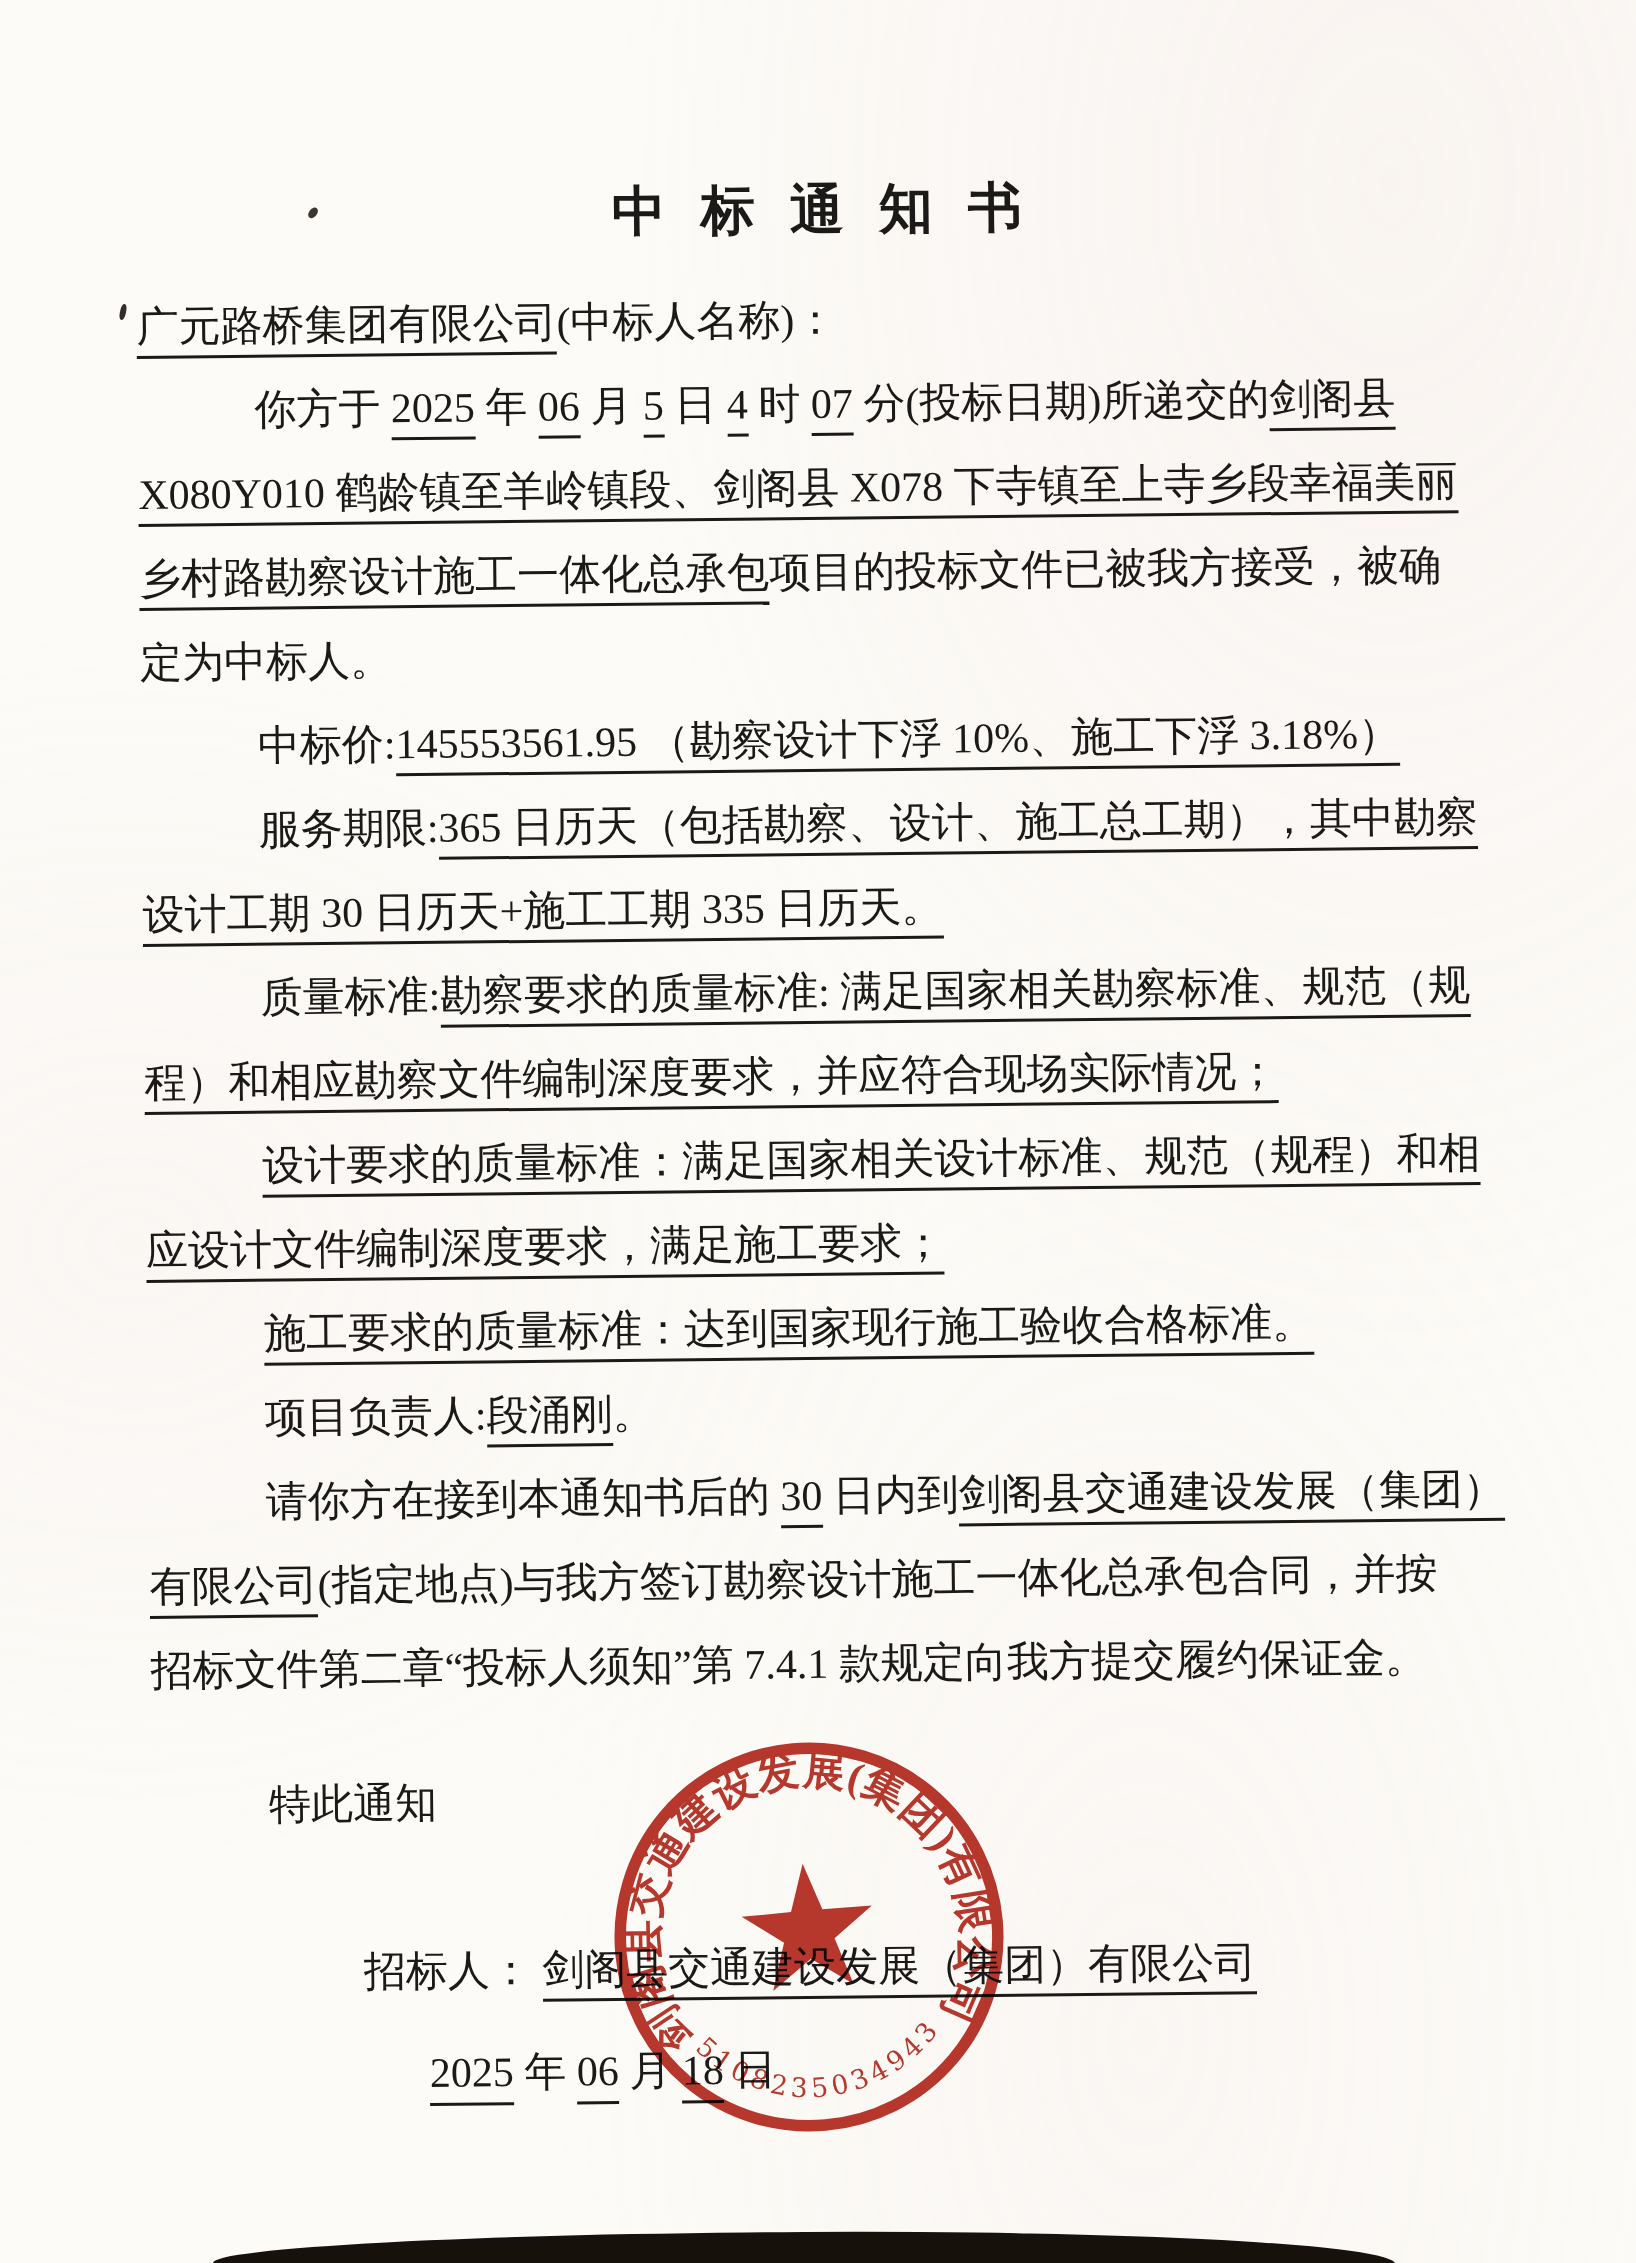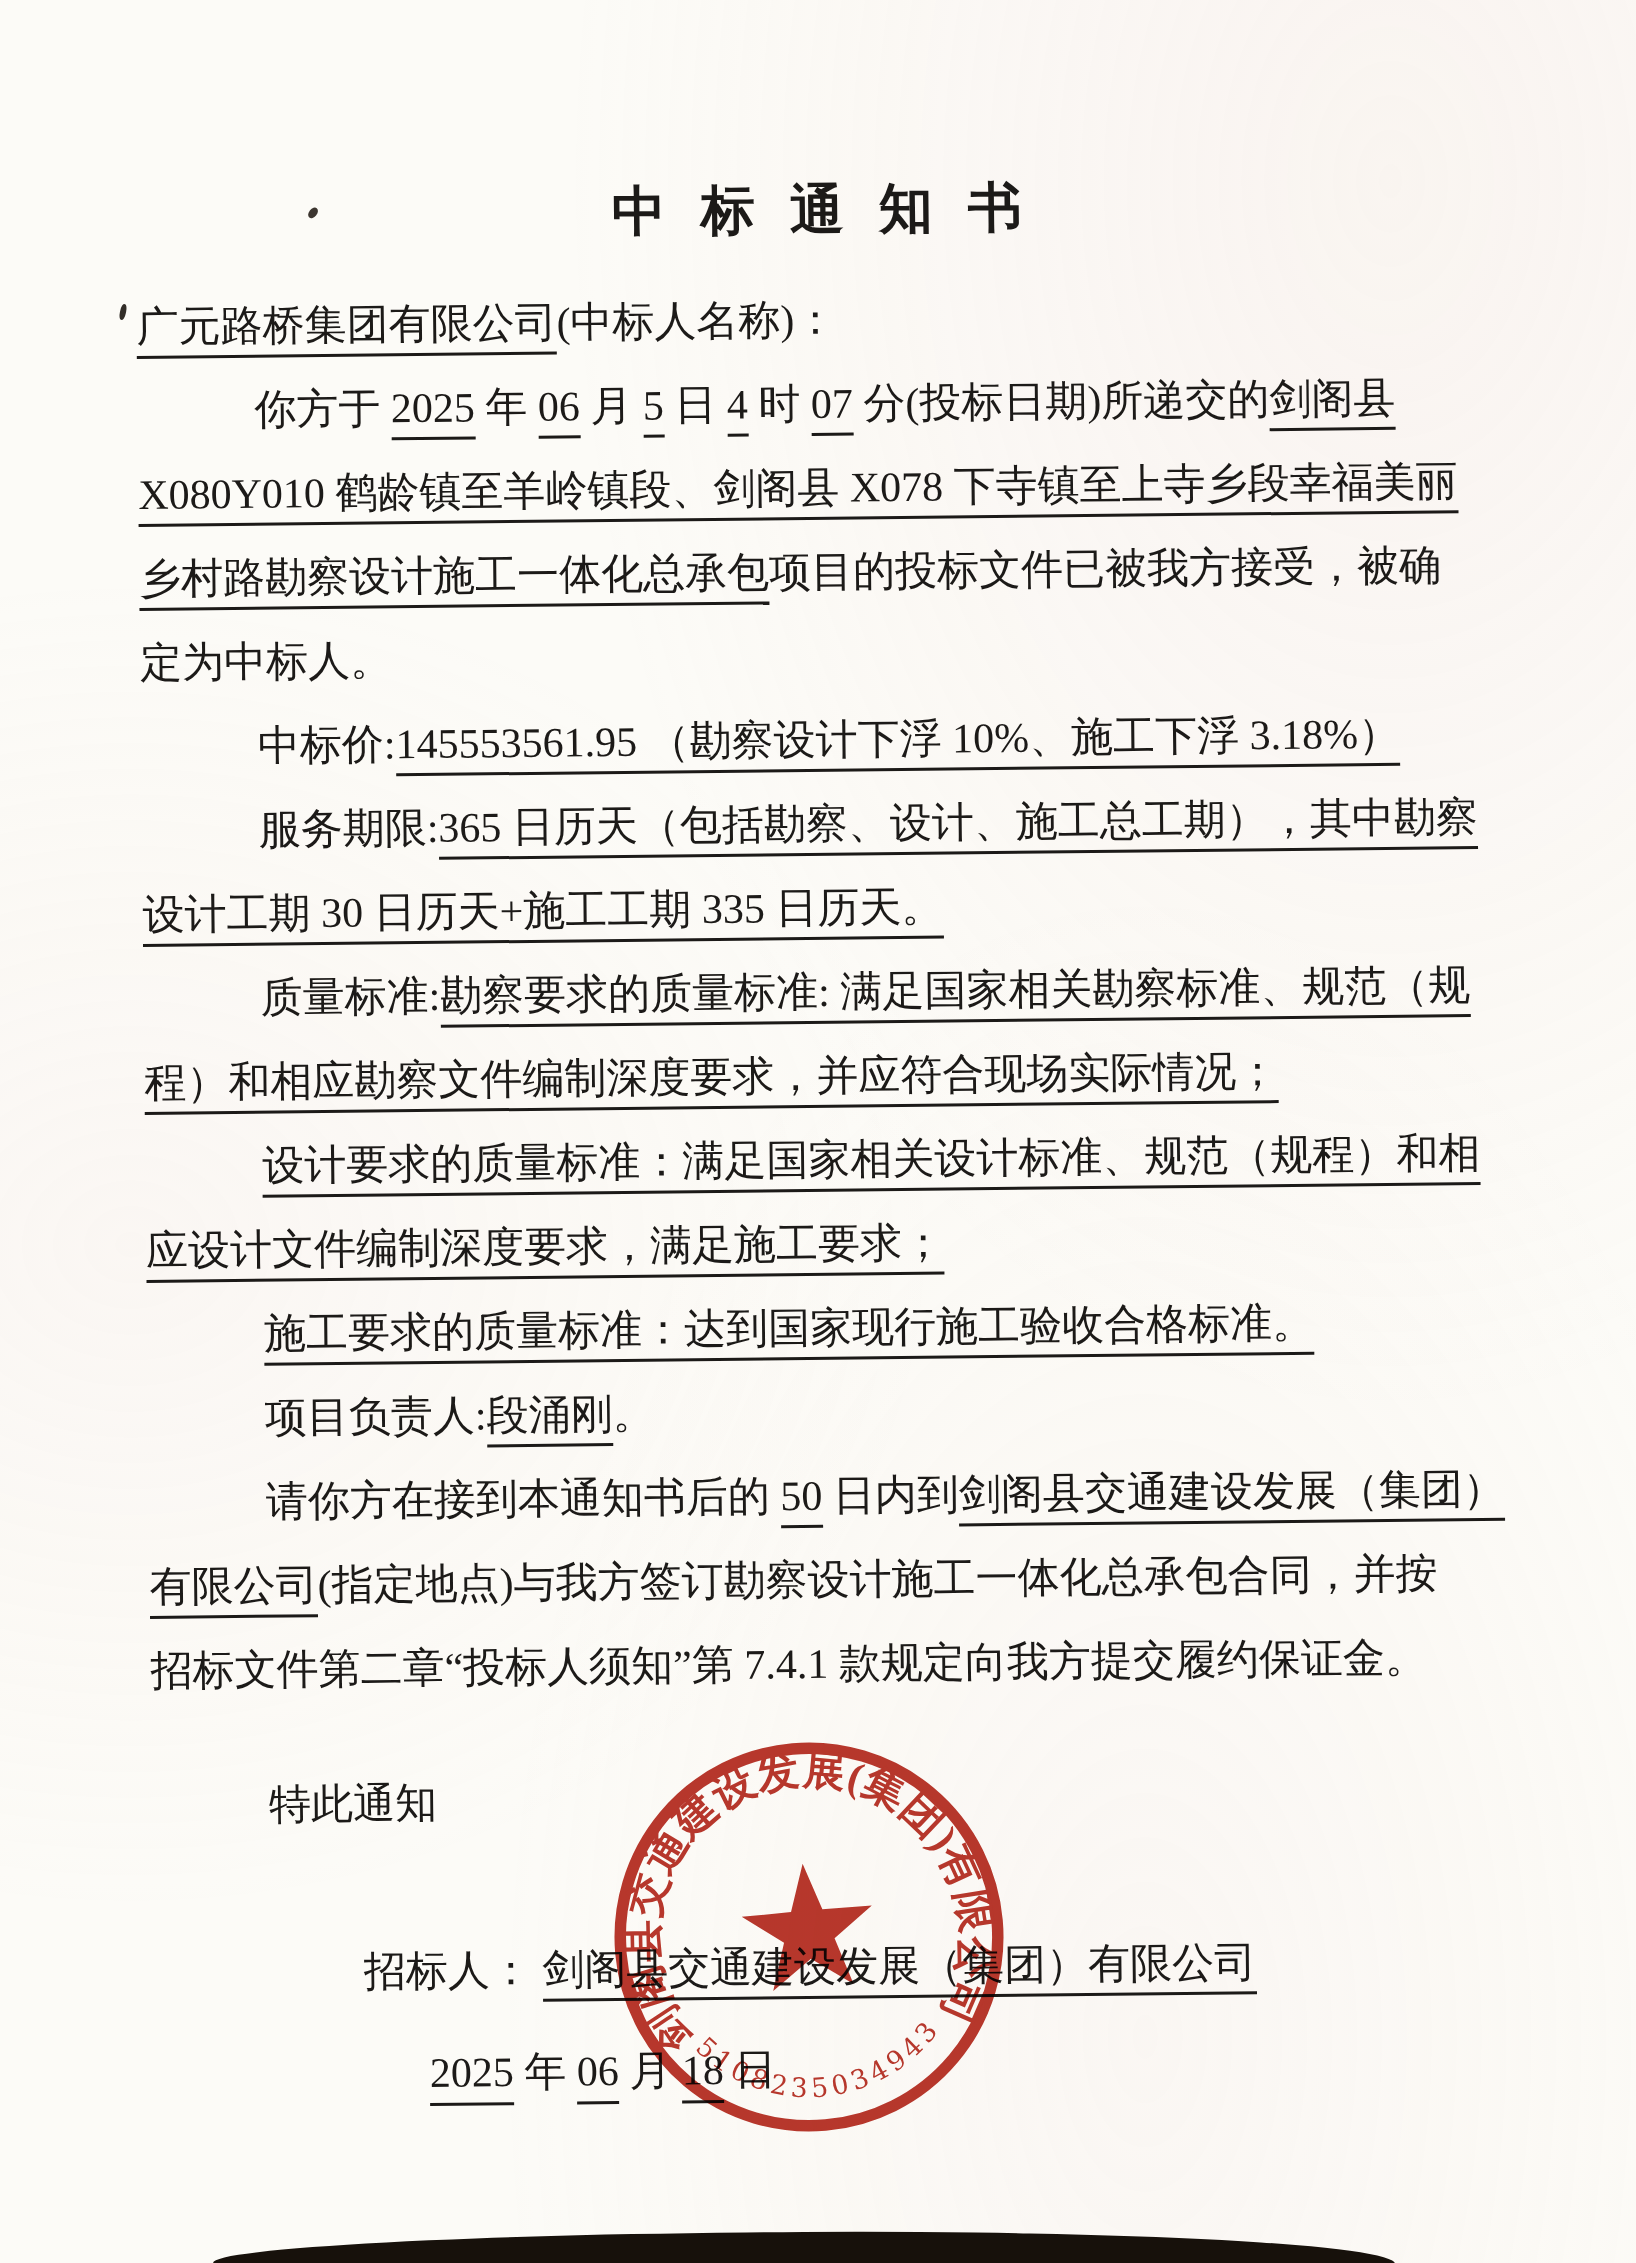--- a/index.html
+++ b/index.html
@@ -88,21 +88,21 @@
       <div class="line"><span>定为中标人。</span></div>
       <div class="line indent"><span>中标价:</span><span class="u">145553561.95 （勘察设计下浮 10%、施工下浮 3.18%）</span></div>
       <div class="line indent"><span>服务期限:</span><span class="u">365 日历天（包括勘察、设计、施工总工期），其中勘察</span></div>
       <div class="line"><span class="u">设计工期 30 日历天+施工工期 335 日历天。</span></div>
       <div class="line indent"><span>质量标准:</span><span class="u">勘察要求的质量标准: 满足国家相关勘察标准、规范（规</span></div>
       <div class="line"><span class="u">程）和相应勘察文件编制深度要求，并应符合现场实际情况；</span></div>
       <div class="line indent"><span class="u">设计要求的质量标准：满足国家相关设计标准、规范（规程）和相</span></div>
       <div class="line"><span class="u">应设计文件编制深度要求，满足施工要求；</span></div>
       <div class="line indent"><span class="u">施工要求的质量标准：达到国家现行施工验收合格标准。</span></div>
       <div class="line indent"><span>项目负责人:</span><span class="u">段涌刚</span><span>。</span></div>
-      <div class="line indent"><span>请你方在接到本通知书后的 </span><span class="u">50</span><span> 日内到</span><span class="u">剑阁县交通建设发展（集团）</span></div>
+      <div class="line indent"><span>请你方在接到本通知书后的 </span><span class="u">30</span><span> 日内到</span><span class="u">剑阁县交通建设发展（集团）</span></div>
       <div class="line"><span class="u">有限公司</span><span>(指定地点)与我方签订勘察设计施工一体化总承包合同，并按</span></div>
       <div class="line"><span>招标文件第二章“投标人须知”第 7.4.1 款规定向我方提交履约保证金。</span></div>
     </div>
   <div class="closing-block" id="closing-block">
       <div class="line"><span>特此通知</span></div>
     </div>
   <div class="tenderer-block" id="tenderer-block">
       <div class="line"><span>招标人： </span><span class="u">剑阁县交通建设发展（集团）有限公司</span></div>
     </div>
   <div class="date-block" id="date-block">

